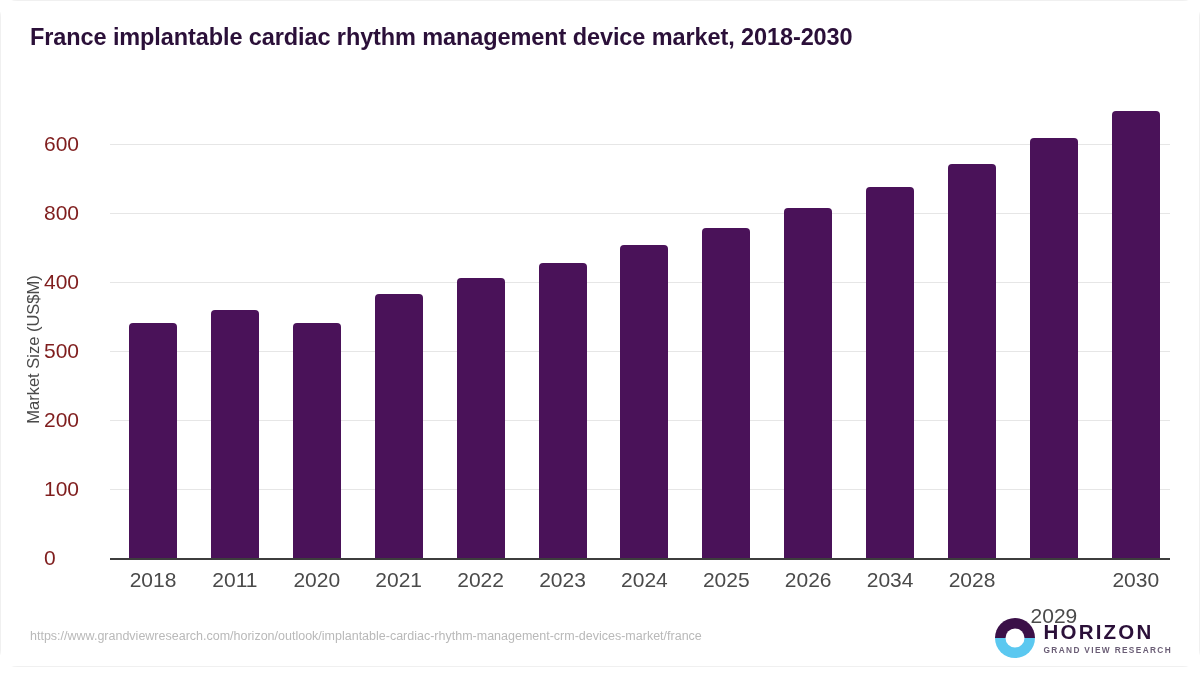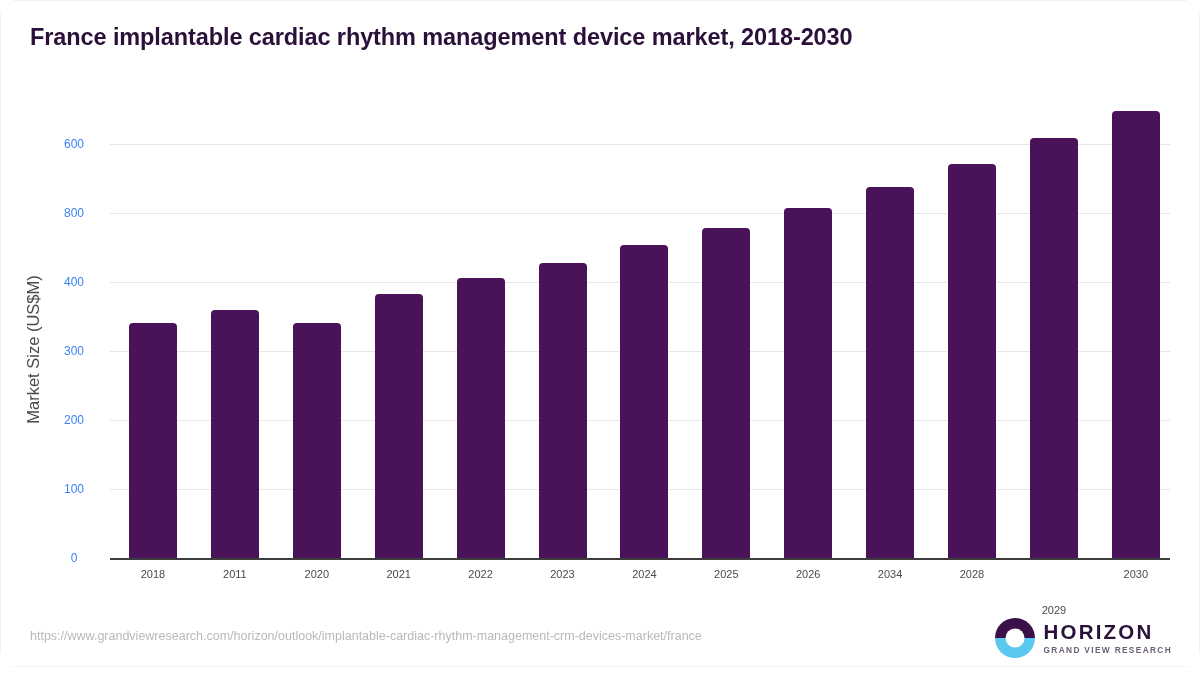--- a/index.html
+++ b/index.html
@@ -53,23 +53,23 @@
     left: 110px;
     width: 1060px;
     top: 558px;
     height: 2px;
     background: #3d3d3d;
   }
   .ytick-label {
     position: absolute;
     right: 1096px;       
     width: 60px;
-    text-align: center;
-    font-size: 12px;
-    color: #3b82f6;
+    text-align: left;
+    font-size: 21px;
+    color: #7f1d1d;
     transform: translateY(-50%);
   }
   #y-axis-title {
     position: absolute;
     left: -167px;
     top: 340px;
     width: 400px;
     text-align: center;
     font-size: 16.5px;
     color: #4a4a4a;
@@ -82,21 +82,21 @@
     position: absolute;
     width: 48px;
     background: #4a1259;
     border-radius: 4px 4px 0 0;
   }
   .xtick-label {
     position: absolute;
     top: 568px;
     width: 82px;
     text-align: center;
-    font-size: 11px;
+    font-size: 21px;
     color: #4a4a4a;
   }
 
   
   #source-url {
     position: absolute;
     left: 30px; top: 629px;
     font-size: 12.5px;
     color: #b9b9b9;
     white-space: nowrap;
@@ -141,21 +141,21 @@
         <div class="gridline" style="top: 420px;"></div>
         <div class="gridline" style="top: 351px;"></div>
         <div class="gridline" style="top: 282px;"></div>
         <div class="gridline" style="top: 213px;"></div>
         <div class="gridline" style="top: 144px;"></div>
       </div>
     <div id="ytick-labels">
         <div class="ytick-label" style="top: 558px;">0</div>
         <div class="ytick-label" style="top: 489px;">100</div>
         <div class="ytick-label" style="top: 420px;">200</div>
-        <div class="ytick-label" style="top: 351px;">300</div>
+        <div class="ytick-label" style="top: 351px;">500</div>
         <div class="ytick-label" style="top: 282px;">400</div>
         <div class="ytick-label" style="top: 213px;">800</div>
         <div class="ytick-label" style="top: 144px;">600</div>
       </div>
     <div id="axis-baseline"></div>
     <div id="bars">
         <div class="bar" title="2018: 341" style="left: 129px; width: 48px; top: 322.71px; height: 235.29px; background: rgb(74, 18, 89);"></div>
         <div class="bar" title="2019: 359" style="left: 210.9px; width: 48px; top: 310.29px; height: 247.71px; background: rgb(74, 18, 89);"></div>
         <div class="bar" title="2020: 340" style="left: 292.8px; width: 48px; top: 323.4px; height: 234.6px; background: rgb(74, 18, 89);"></div>
         <div class="bar" title="2021: 383" style="left: 374.7px; width: 48px; top: 293.73px; height: 264.27px; background: rgb(74, 18, 89);"></div>

